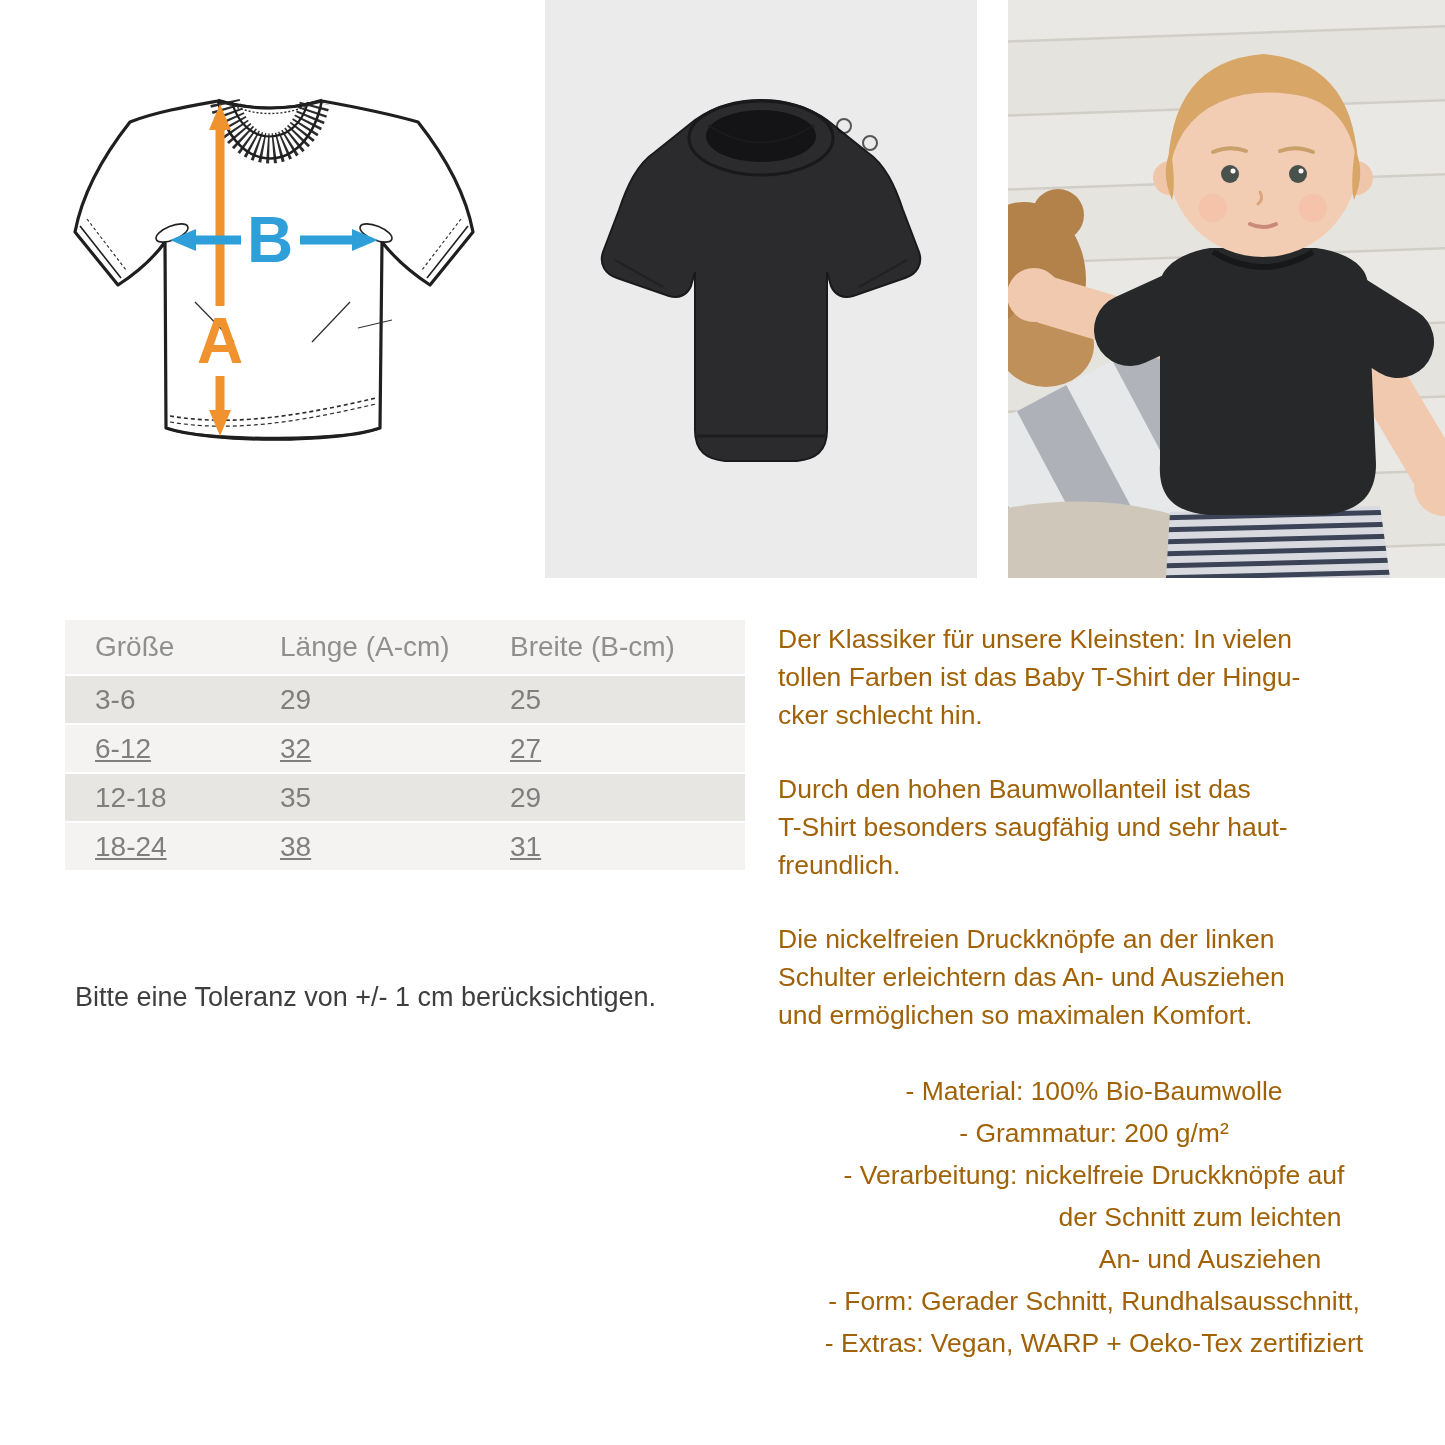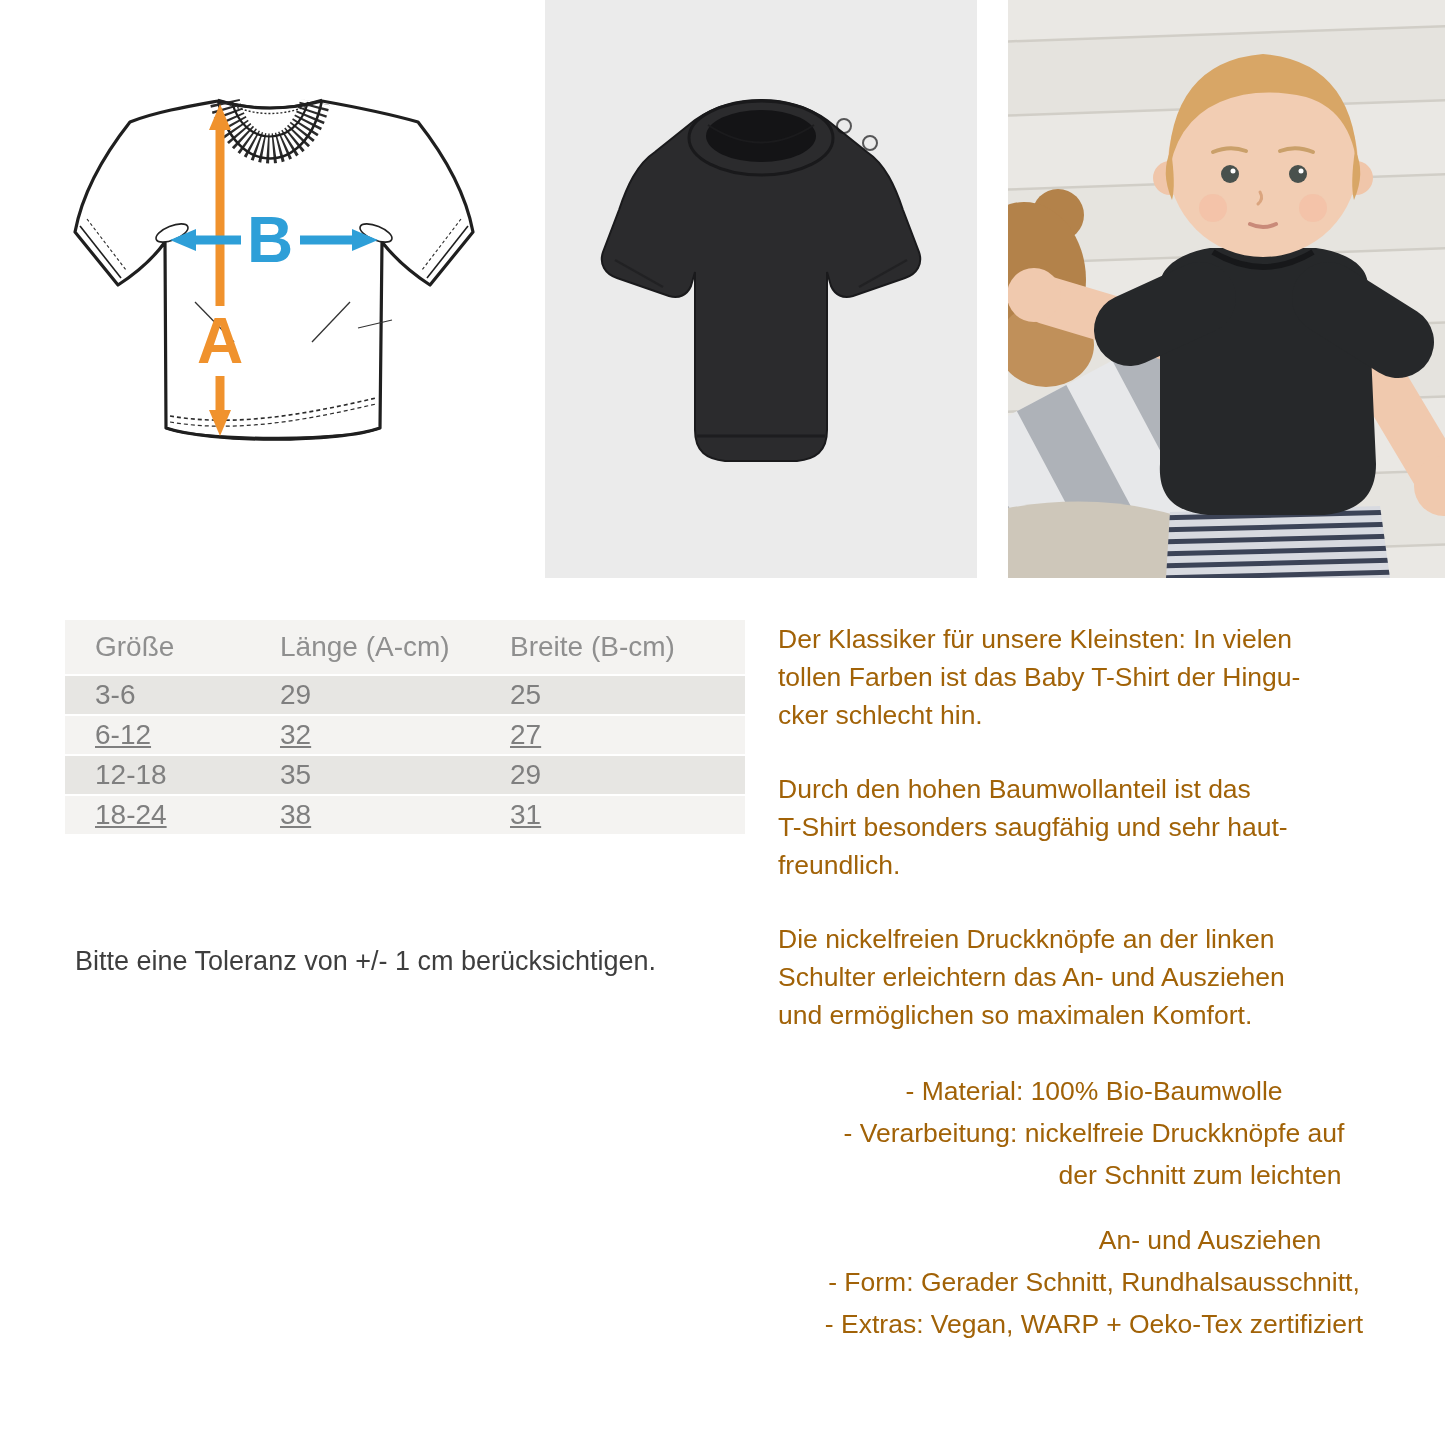--- a/index.html
+++ b/index.html
@@ -15,39 +15,39 @@
   
   .size-table{
     position:absolute;left:65px;top:620px;width:680px;
     border-collapse:separate;border-spacing:0 2px;margin-top:-2px;
     font-size:28px;color:#7f7f7f;table-layout:fixed;
   }
   .size-table th{
     background:#f4f3f1;color:#8f8f8f;font-weight:normal;text-align:left;
     height:54px;padding:0 0 0 30px;
   }
-  .size-table td{height:38px;padding:0 0 0 30px;}
+  .size-table td{height:47px;padding:0 0 0 30px;}
   .size-table tr.odd td{background:#e7e6e3;}
   .size-table tr.even td{background:#f4f3f1;text-decoration:underline;}
   .col1{width:185px;}.col2{width:230px;}.col3{width:265px;}
   
   .tolerance{
-    position:absolute;left:75px;top:946px;width:680px;
+    position:absolute;left:75px;top:982px;width:680px;
     font-size:27px;color:#3e3e3e;
   }
   
   .description{
     position:absolute;left:778px;top:620px;width:632px;
     font-size:26.5px;line-height:38px;color:#a16207;
   }
   .description p{margin:0 0 36px 0;white-space:pre-line;}
   .spec-list{margin-top:18px;line-height:42px;text-align:center;}
   .spec-line{white-space:nowrap;}
   .spec-line.ind1{padding-left:212px;}
-  .spec-line.ind2{padding-left:232px;margin-top:23px;}
+  .spec-line.ind2{padding-left:232px;}
 </style>
 </head>
 <body>
 
 <div class="page">
 
   <div class="sketch">
     <svg viewBox="0 0 420 400">
 
       <path d="M158,21 C130,26 95,32 70,42 C40,80 22,115 15,152 L58,205
@@ -254,20 +254,21 @@
 cker schlecht hin.</p>
         <p>Durch den hohen Baumwollanteil ist das
 T-Shirt besonders saugfähig und sehr haut-
 freundlich.</p>
         <p>Die nickelfreien Druckknöpfe an der linken
 Schulter erleichtern das An- und Ausziehen
 und ermöglichen so maximalen Komfort.</p>
       </div>
     <div class="spec-list" id="spec-list">
         <div class="spec-line">- Material: 100% Bio-Baumwolle</div>
+        <div class="spec-line">- Grammatur: 200 g/m²</div>
         <div class="spec-line">- Verarbeitung: nickelfreie Druckknöpfe auf</div>
         <div class="spec-line ind1">der Schnitt zum leichten</div>
         <div class="spec-line ind2">An- und Ausziehen</div>
         <div class="spec-line">- Form: Gerader Schnitt, Rundhalsausschnitt,</div>
         <div class="spec-line">- Extras: Vegan, WARP + Oeko-Tex zertifiziert</div>
       </div>
   </div>
 
 </div>
 

